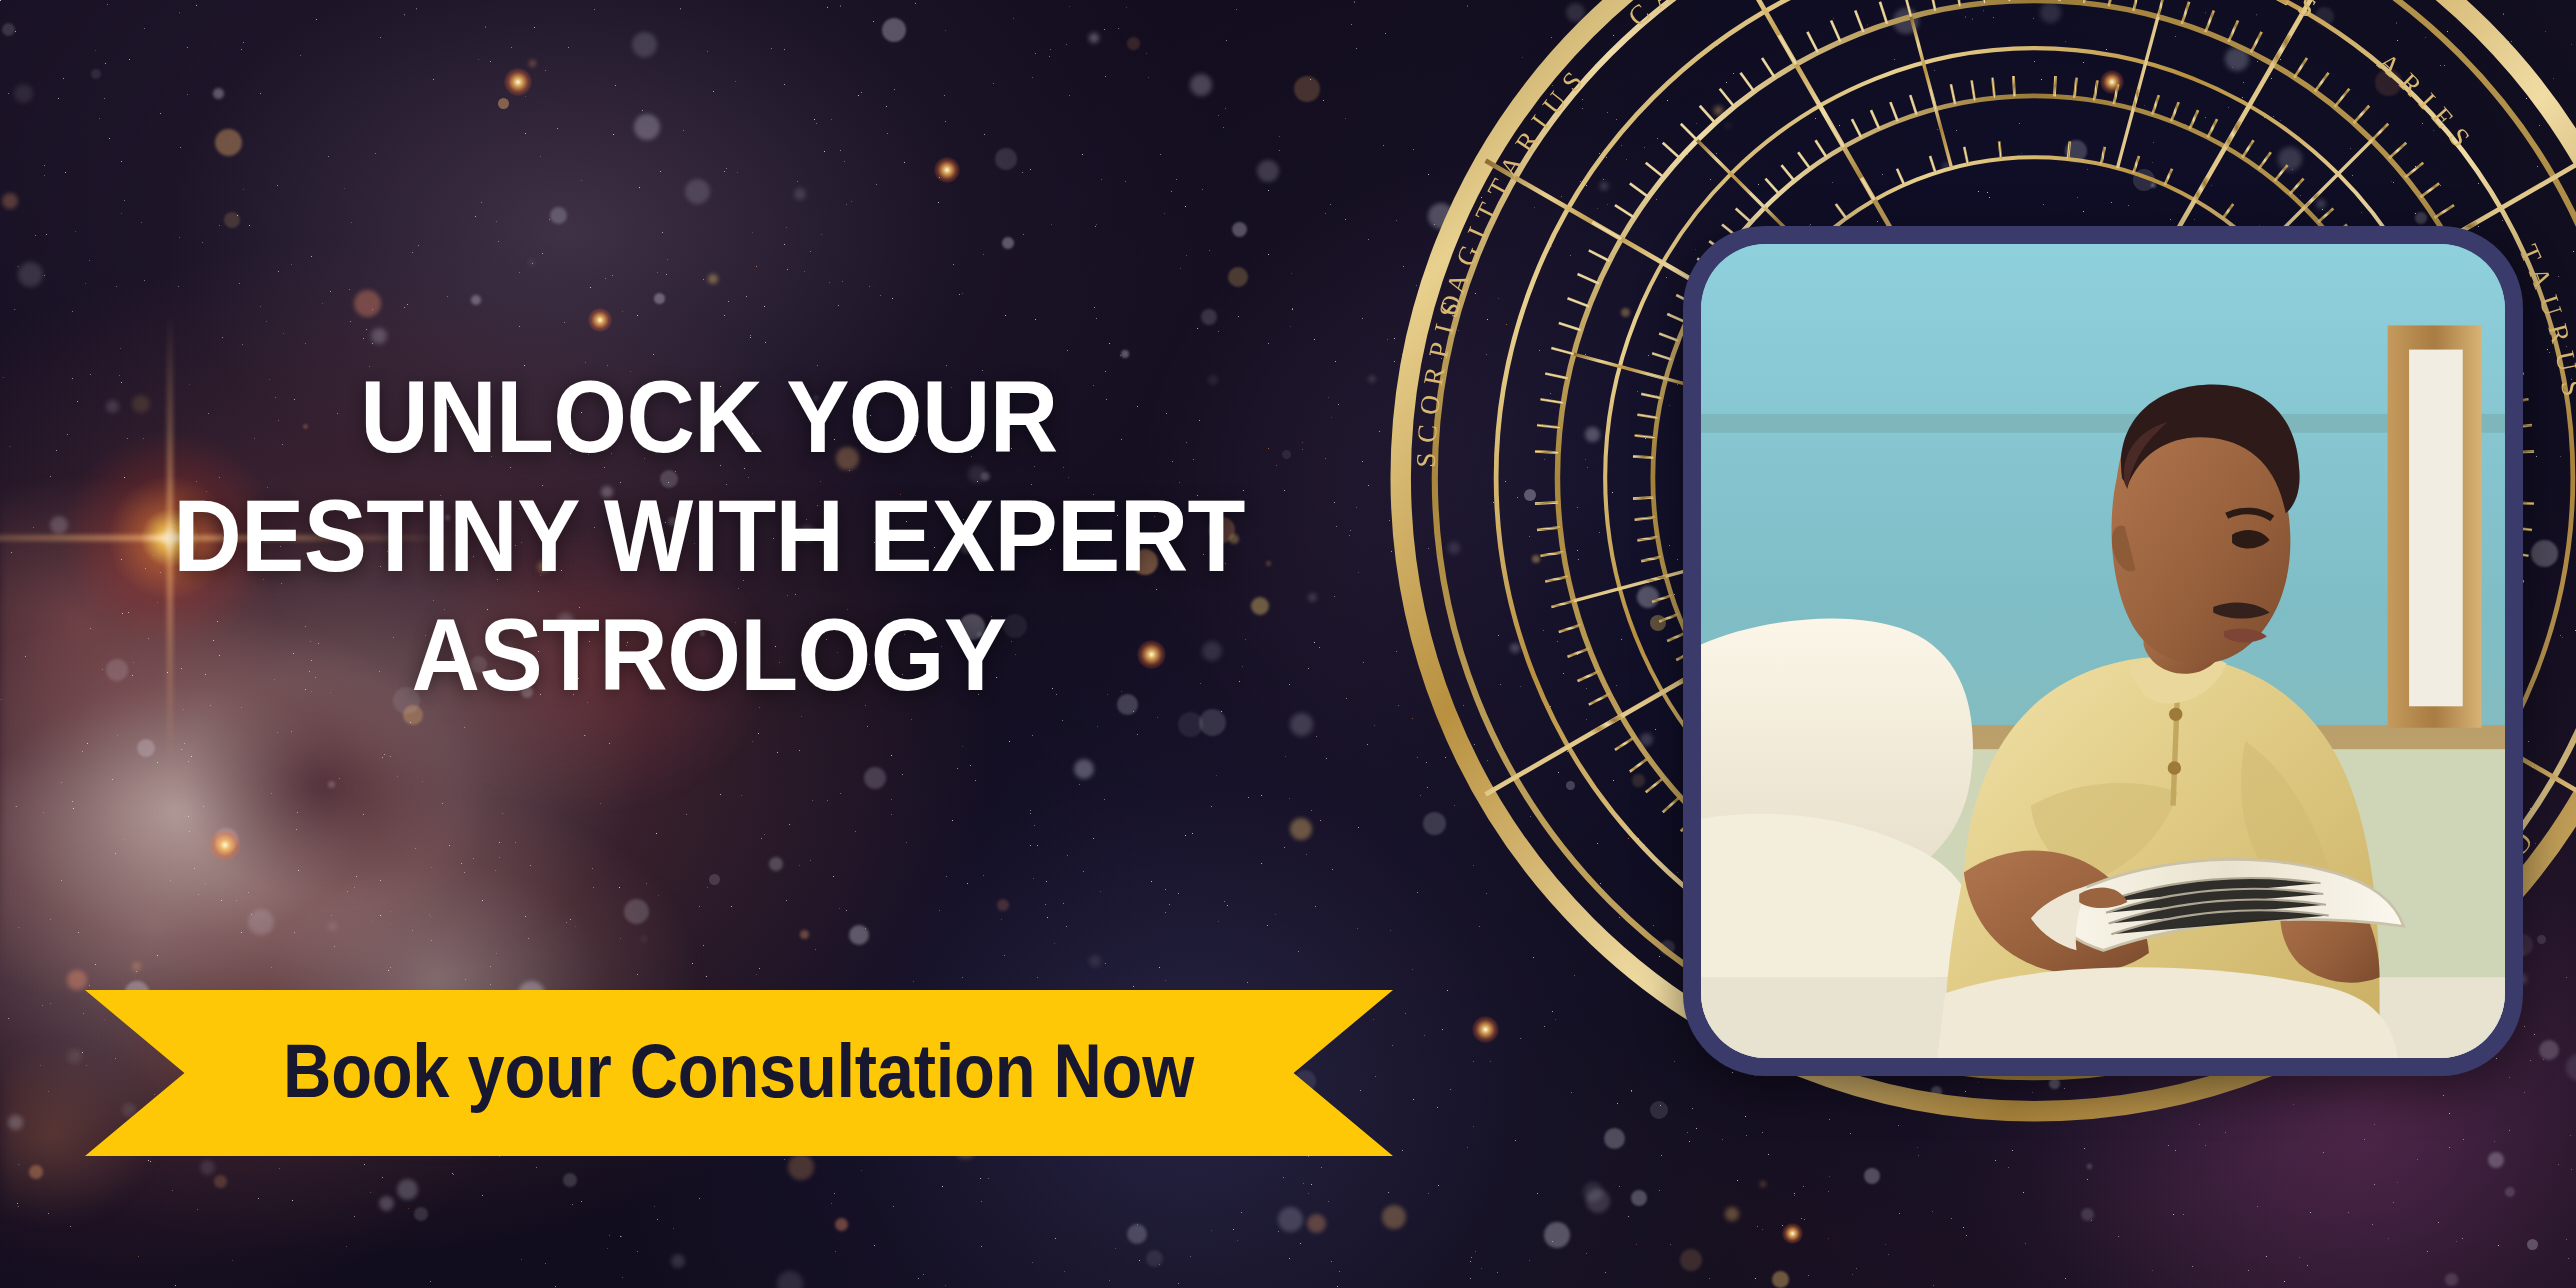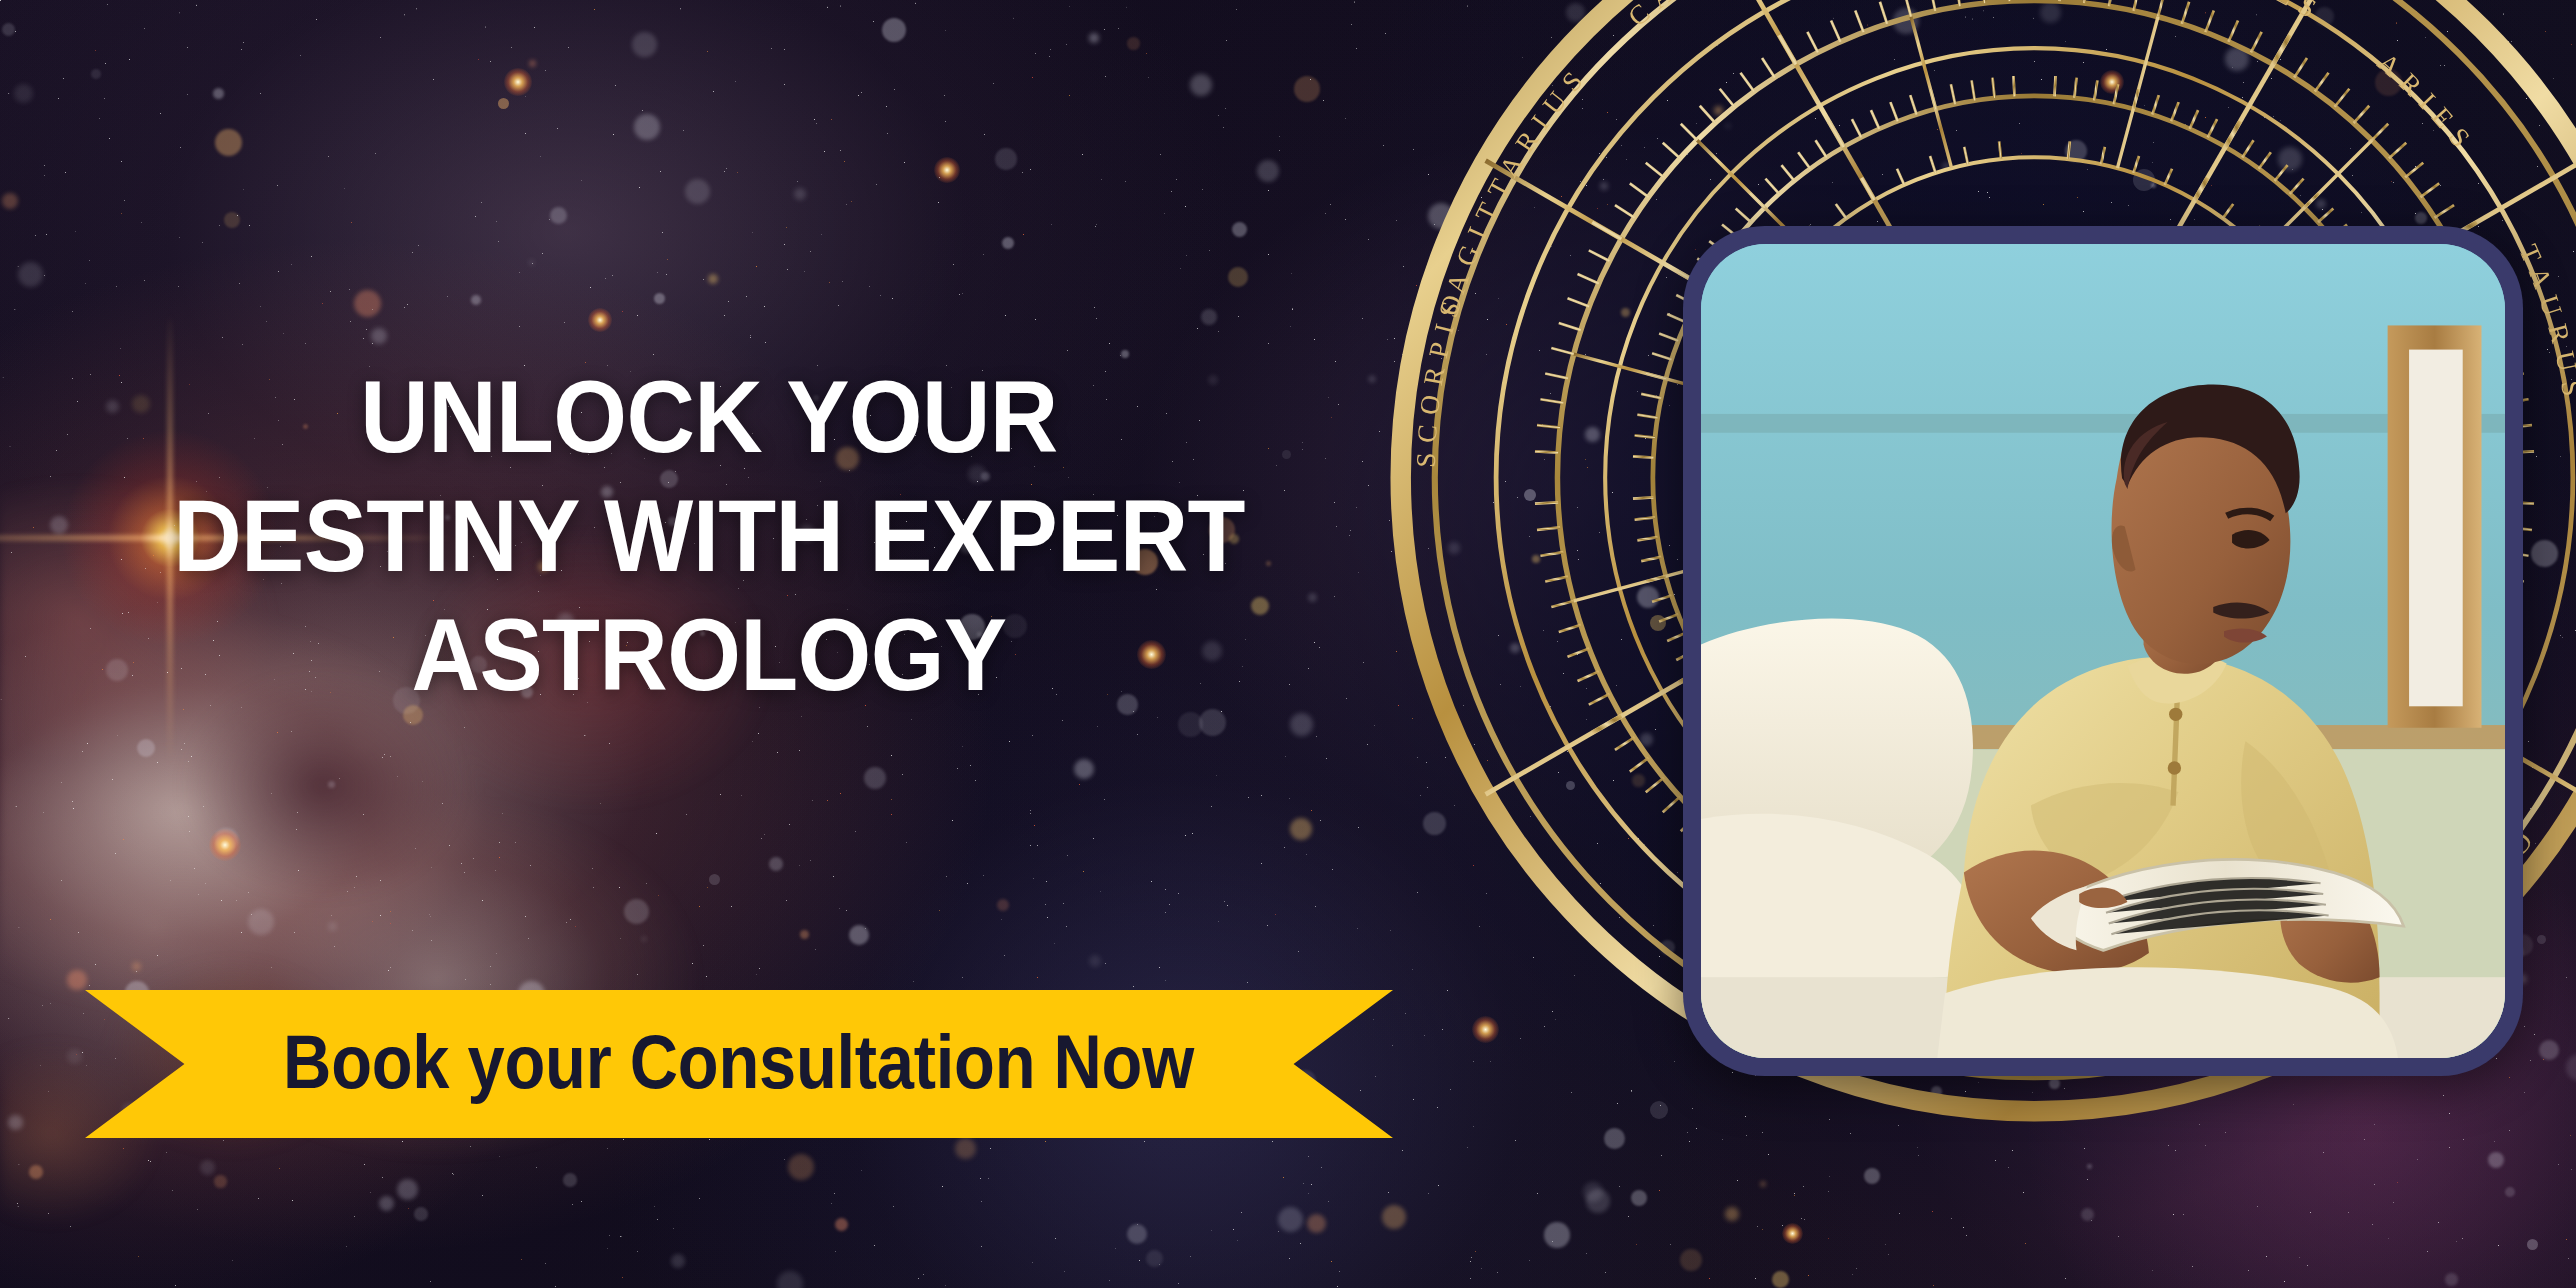--- a/index.html
+++ b/index.html
@@ -101,21 +101,21 @@
     transform:scaleX(0.93);
     transform-origin:center top;
     text-shadow:0 2.7px 17.7px rgba(0,0,0,0.45);
     white-space:pre-line;
   }
 
   
   .cta-wrap{
     position:absolute;
     left:85px;top:990px;
-    width:1308px;height:148px;
+    width:1308px;height:166px;
   }
   .cta{
     position:relative;
     width:100%;height:100%;
     background:#FFC806;
     clip-path:polygon(0% 0%, 100% 0%, 92.4% 50%, 100% 100%, 0% 100%, 7.6% 50%);
     display:flex;align-items:center;justify-content:center;
     cursor:pointer;
   }
   .cta-label{

